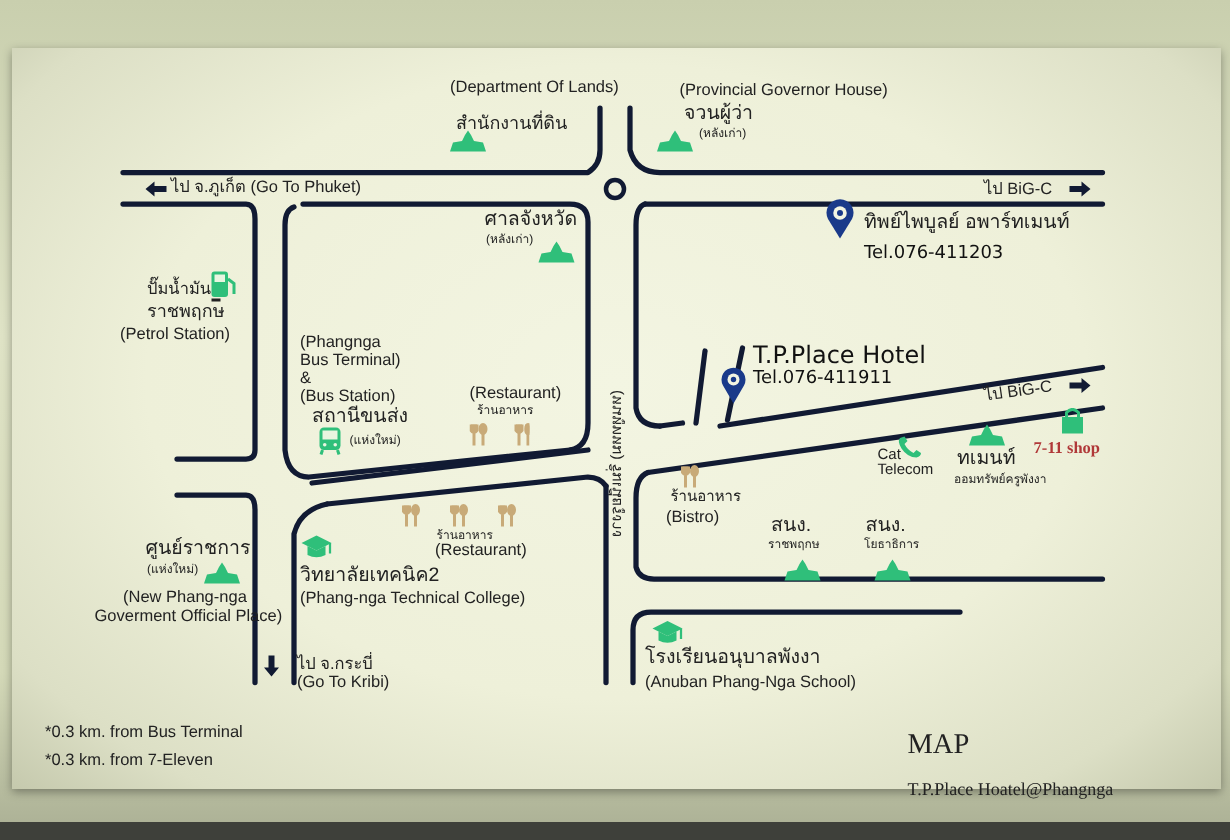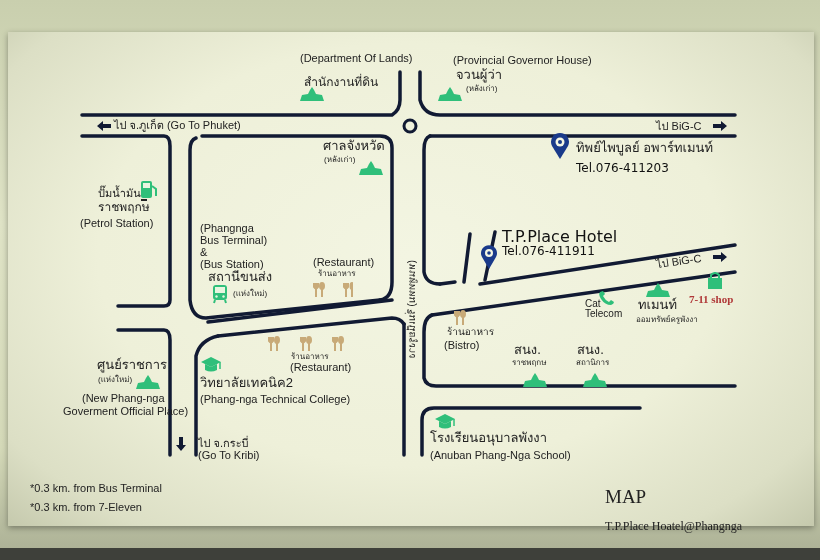--- a/index.html
+++ b/index.html
@@ -228,21 +228,21 @@
 <div class="lbl s10" style="left:585px;top:308px">Telecom</div>
 
 <div class="lbl s13" style="left:638px;top:298px">ทเมนท์</div>
 <div class="lbl s8" style="left:636px;top:315px">ออมทรัพย์ครูพังงา</div>
 
 <div class="lbl s11 red mono" style="left:689px;top:293px">7-11 shop</div>
 
 <div class="lbl s13" style="left:514px;top:343px">สนง.</div>
 <div class="lbl s8" style="left:512px;top:358px">ราชพฤกษ</div>
 <div class="lbl s13" style="left:577px;top:343px">สนง.</div>
-<div class="lbl s8" style="left:576px;top:358px">สถานิการ</div>
+<div class="lbl s8" style="left:576px;top:358px">โยธาธิการ</div>
 
 <div class="lbl s13" style="left:576px;top:141px">ทิพย์ไพบูลย์ อพาร์ทเมนท์</div>
 <div class="lbl hotel-tel" style="left:576px;top:162px">Tel.076-411203</div>
 
 <div class="lbl hotel-title" style="left:502px;top:228px">T.P.Place Hotel</div>
 <div class="lbl hotel-tel" style="left:502px;top:245px">Tel.076-411911</div>
 
 <div class="lbl s11" style="left:30px;top:482px">*0.3 km. from Bus Terminal</div>
 <div class="lbl s11" style="left:30px;top:501px">*0.3 km. from 7-Eleven</div>
 

